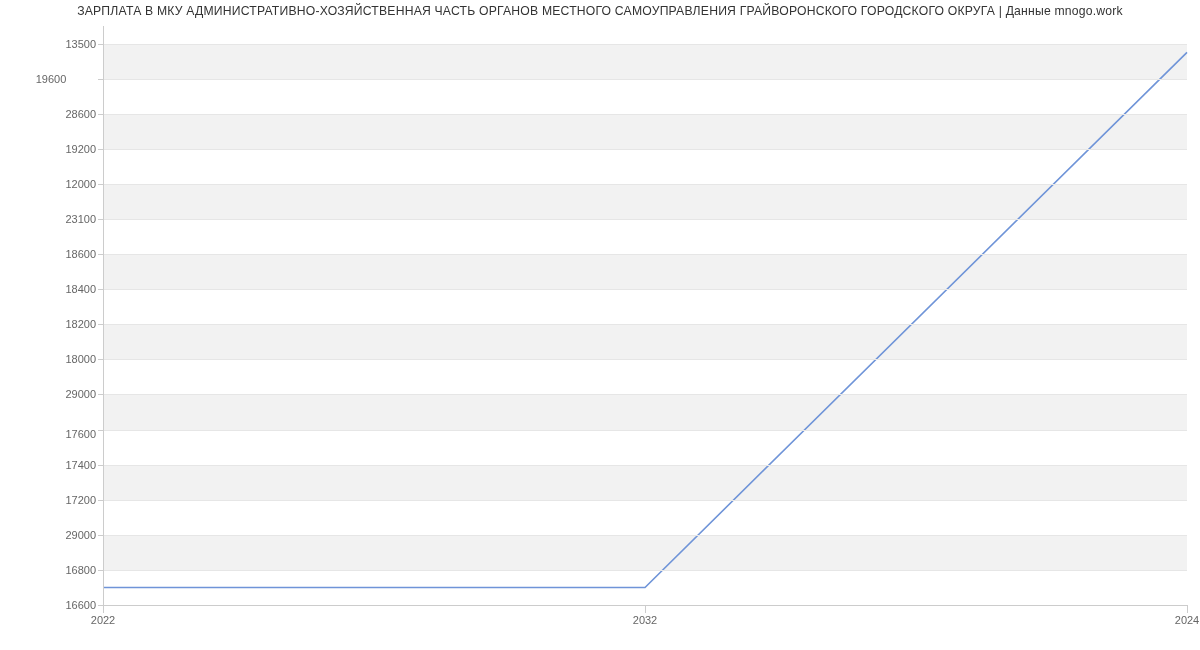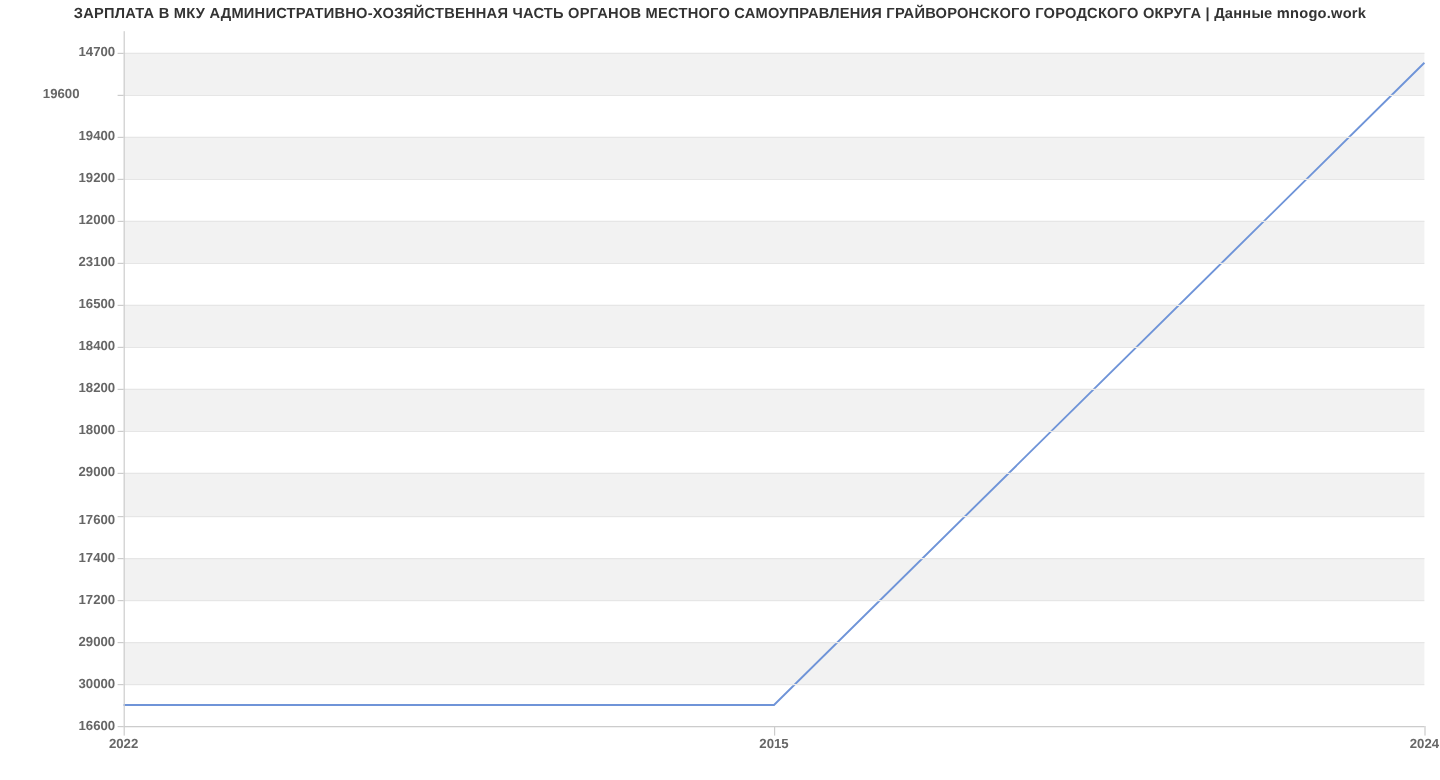--- a/index.html
+++ b/index.html
@@ -8,21 +8,20 @@
     width: 1200px;
     height: 650px;
     background: #ffffff;
     font-family: Verdana, Geneva, sans-serif;
     overflow: hidden;
   }
   .container {
     position: relative;
     width: 1200px;
     height: 650px;
-    font-weight: bold;
   }
   .title {
     position: absolute;
     top: 4px;
     left: 0;
     right: 0;
     text-align: center;
     font-size: 12.2px;
     color: #333333;
     letter-spacing: 0.2px;
@@ -134,50 +133,50 @@
       <div class="gridline" style="top: 87.7273px;"></div>
       <div class="gridline" style="top: 52.6364px;"></div>
       <div class="gridline" style="top: 17.5455px;"></div>
     </div>
 
   <div class="axis-line" id="yaxis" style="left: 103px; top: 26px; width: 1px; height: 579px;"></div>
   <div class="axis-line" id="xaxis" style="left: 103px; top: 605px; width: 1084px; height: 1px;"></div>
 <div class="y-tick" style="left: 98px; top: 605px;"></div>
     <div class="y-label" style="top: 605px;">16600</div>
     <div class="y-tick" style="left: 98px; top: 569.909px;"></div>
-    <div class="y-label" style="top: 569.909px;">30000</div>
+    <div class="y-label" style="top: 569.909px;">16800</div>
     <div class="y-tick" style="left: 98px; top: 534.818px;"></div>
     <div class="y-label" style="top: 534.818px;">29000</div>
     <div class="y-tick" style="left: 98px; top: 499.727px;"></div>
     <div class="y-label" style="top: 499.727px;">17200</div>
     <div class="y-tick" style="left: 98px; top: 464.636px;"></div>
     <div class="y-label" style="top: 464.636px;">17400</div>
     <div class="y-tick" style="left: 98px; top: 429.545px;"></div>
     <div class="y-label" style="top: 434px;">17600</div>
     <div class="y-tick" style="left: 98px; top: 394.455px;"></div>
     <div class="y-label" style="top: 394.455px;">29000</div>
     <div class="y-tick" style="left: 98px; top: 359.364px;"></div>
     <div class="y-label" style="top: 359.364px;">18000</div>
     <div class="y-tick" style="left: 98px; top: 324.273px;"></div>
     <div class="y-label" style="top: 324.273px;">18200</div>
     <div class="y-tick" style="left: 98px; top: 289.182px;"></div>
     <div class="y-label" style="top: 289.182px;">18400</div>
     <div class="y-tick" style="left: 98px; top: 254.091px;"></div>
-    <div class="y-label" style="top: 254.091px;">16500</div>
+    <div class="y-label" style="top: 254.091px;">18600</div>
     <div class="y-tick" style="left: 98px; top: 219px;"></div>
     <div class="y-label" style="top: 219px;">23100</div>
     <div class="y-tick" style="left: 98px; top: 183.909px;"></div>
     <div class="y-label" style="top: 183.909px;">12000</div>
     <div class="y-tick" style="left: 98px; top: 148.818px;"></div>
     <div class="y-label" style="top: 148.818px;">19200</div>
     <div class="y-tick" style="left: 98px; top: 113.727px;"></div>
-    <div class="y-label" style="top: 113.727px;">19400</div>
+    <div class="y-label" style="top: 113.727px;">28600</div>
     <div class="y-tick" style="left: 98px; top: 78.6364px;"></div>
     <div class="y-label" style="top: 78.6364px; text-align: center;">19600</div>
     <div class="y-tick" style="left: 98px; top: 43.5455px;"></div>
-    <div class="y-label" style="top: 43.5455px;">14700</div>
+    <div class="y-label" style="top: 43.5455px;">13500</div>
     <div class="x-tick" style="left: 103px; top: 605px;"></div>
     <div class="x-label" style="left: 103px;">2022</div>
     <div class="x-tick" style="left: 645px; top: 605px;"></div>
-    <div class="x-label" style="left: 645px;">2015</div>
+    <div class="x-label" style="left: 645px;">2032</div>
     <div class="x-tick" style="left: 1187px; top: 605px;"></div>
     <div class="x-label" style="left: 1187px;">2024</div>
   </div>
 
 </body></html>

